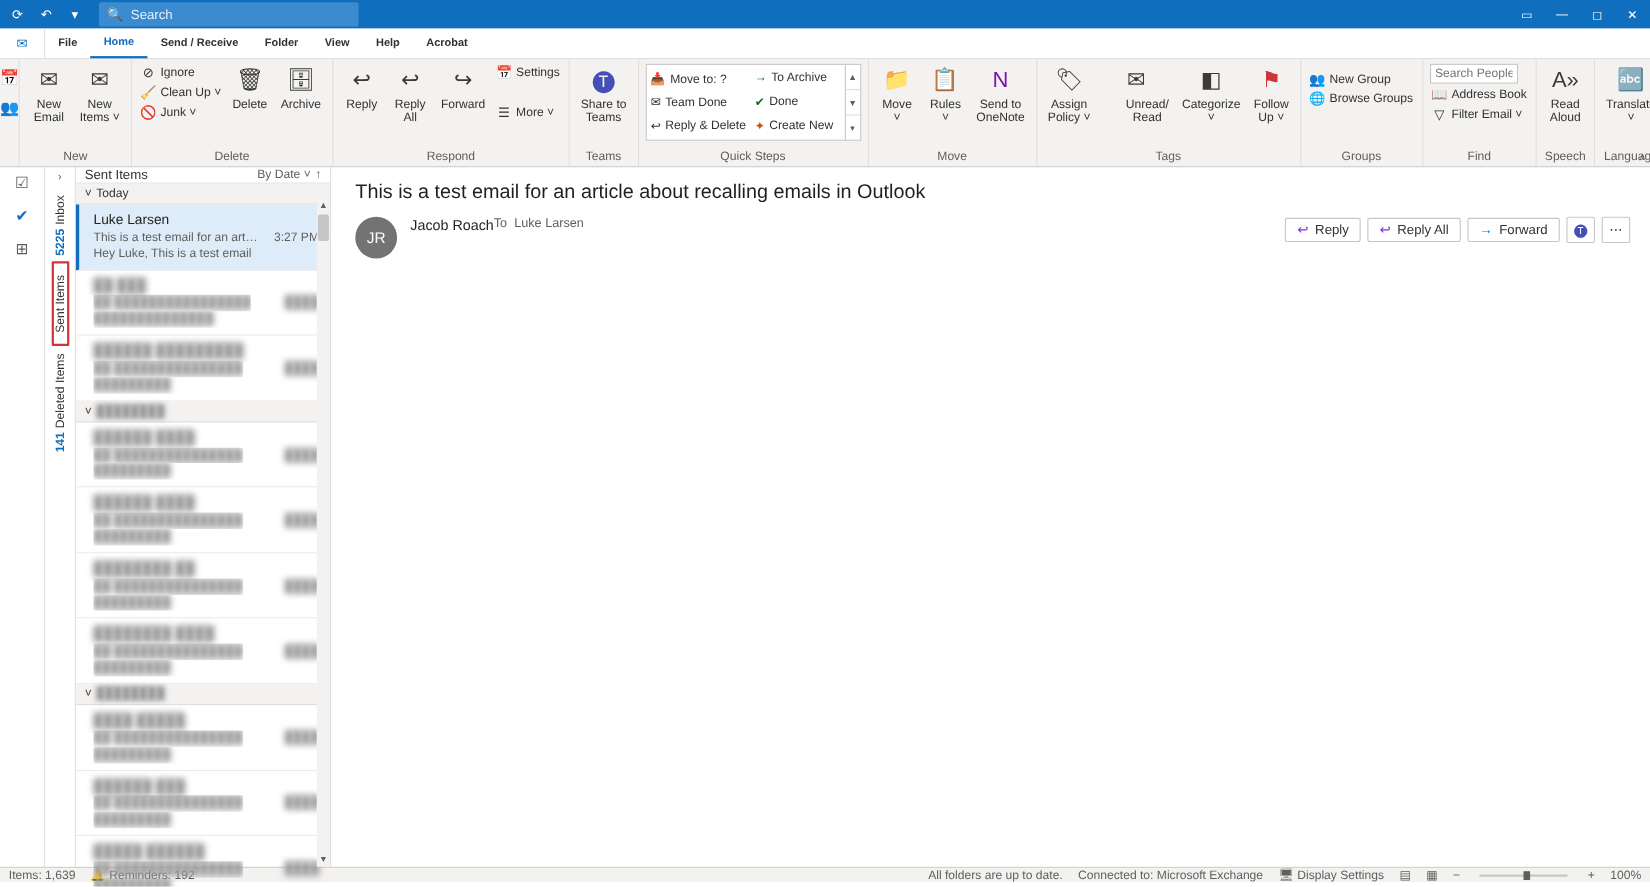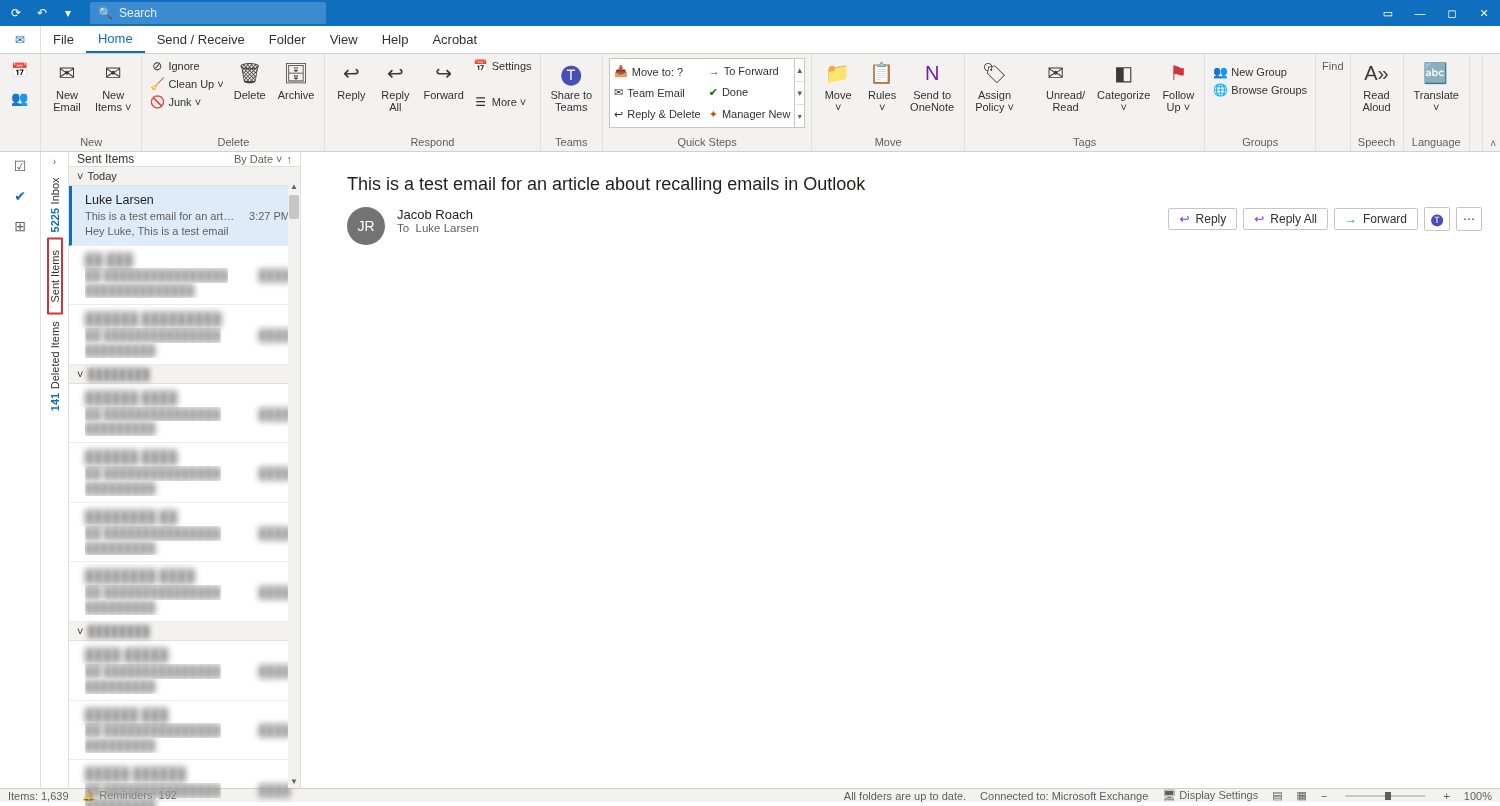--- a/index.html
+++ b/index.html
@@ -11,21 +11,21 @@
 .tb-btn { width: 20px; height: 20px; display: flex; align-items: center; justify-content: center; font-size: 12px; }
 .tb-search { margin-left: 6px; background: #3b8bd0; height: 22px; width: 236px; display: flex; align-items: center; border-radius: 2px; padding: 0 8px; color: #e8f1fa; gap: 6px; }
 .tb-search input { background: transparent; border: none; outline: none; color: #fff; font-size: 12px; width: 100%; }
 .tb-search input::placeholder { color: #e8f1fa; }
 .tb-right { margin-left: auto; display: flex; }
 .tb-win-btn { width: 32px; height: 26px; display: flex; align-items: center; justify-content: center; font-size: 11px; }
 
 
 .tab-strip { height: 28px; display: flex; align-items: center; border-bottom: 1px solid #d2d0ce; background: #fff; }
 .left-rail-top { width: 41px; display: flex; align-items: center; justify-content: center; height: 100%; border-right: 1px solid #e1dfdd; }
-.tab { padding: 0 12px; height: 100%; display: flex; align-items: center; font-size: 13px; cursor: default; }
+.tab { padding: 0 12px; height: 100%; display: flex; align-items: center; font-size: 10px; cursor: default; font-weight: bold; }
 .tab.active { border-bottom: 2px solid #106ebe; color: #106ebe; }
 
 
 .ribbon { height: 98px; background: #f3f2f1; border-bottom: 1px solid #d2d0ce; display: flex; position: relative; }
 .left-rail-ribbon { width: 41px; border-right: 1px solid #e1dfdd; background: #f3f2f1; display:flex; flex-direction:column; align-items:center; gap:12px; padding-top:8px;}
 .left-rail-ribbon .lr-icon { font-size:14px; color:#605e5c; }
 .rg { border-right: 1px solid #e1dfdd; padding: 4px 6px 0 6px; display: flex; flex-direction: column; }
 .rg-body { display: flex; align-items: flex-start; gap: 4px; flex: 1; }
 .rg-label { text-align: center; font-size: 11px; color: #605e5c; padding: 2px 0 3px; }
 .big-btn { display: flex; flex-direction: column; align-items: center; justify-content: flex-start; padding: 2px 4px; gap: 3px; text-align: center; line-height: 1.1; font-size: 11px; min-width: 40px; }
@@ -68,25 +68,25 @@
 .msg-item .sender { font-size:12.5px; color:#201f1e; }
 .msg-item .row2 { display:flex; justify-content:space-between; color:#605e5c; }
 .msg-item .subj { max-width:150px; overflow:hidden; text-overflow:ellipsis; white-space:nowrap;}
 .msg-item .preview { color:#605e5c; white-space:nowrap; overflow:hidden; text-overflow:ellipsis;}
 .msg-item.blurred .sender, .msg-item.blurred .subj, .msg-item.blurred .time, .msg-item.blurred .preview { color:transparent; text-shadow: 0 0 6px #999; user-select:none;}
 .msg-scroll { position:absolute; right:0; top:28px; bottom:0; width:12px; background:#f3f2f1; display:flex; flex-direction:column; align-items:center;}
 .msg-scroll .arrow{font-size:8px; color:#605e5c; padding:2px 0;}
 .msg-scroll .thumb{ width:10px; background:#c8c6c4; height:24px; margin-top:2px; border-radius:2px;}
 
 
-.read-pane { flex:1; display:flex; flex-direction:column; padding: 22px 18px 10px 22px; overflow:hidden;margin-left:24px;}
+.read-pane { flex:1; display:flex; flex-direction:column; padding: 12px 18px 10px 22px; overflow:hidden;}
 .read-subject { font-size: 18px; font-weight:400; color:#201f1e; margin-bottom:12px; }
 .read-header { display:flex; align-items:flex-start; gap:12px; }
 .avatar { width:38px; height:38px; border-radius:50%; background:#737373; color:#fff; display:flex; align-items:center; justify-content:center; font-size:14px; font-weight:400;}
-.rh-info { display:flex; flex-direction:column; font-size:12px; }
+.rh-info { display:flex; flex-direction:row; font-size:12px;text-align:center; }
 .rh-from { font-size:13px; color:#201f1e; }
 .rh-to { color:#605e5c; font-size:11.5px; }
 .rh-actions { margin-left:auto; display:flex; gap:6px; align-items:center;}
 .pill { border:1px solid #c8c6c4; border-radius:2px; padding:3px 10px; font-size:12px; display:flex; align-items:center; gap:6px; background:#fff;}
 .action-ic { width:26px; height:24px; border:1px solid #c8c6c4; border-radius:2px; display:flex; align-items:center; justify-content:center; font-size:12px; }
 .read-date { text-align:right; font-size:11.5px; color:#605e5c; margin-top:4px;}
 .read-body { margin-top:18px; font-size:13px; line-height:1.6; color:#323130;}
 .read-body p { margin-bottom:14px; }
 
 
@@ -222,39 +222,39 @@
   <div class="rg">
     <div class="rg-body">
       <div class="qs-box">
         <div class="qs-col">
           <div class="qs-row">
               <span>📥</span>
               <span>Move to: ?</span>
             </div>
           <div class="qs-row">
               <span>✉</span>
-              <span>Team Email</span>
+              <span>Team Done</span>
             </div>
           <div class="qs-row">
               <span>↩</span>
               <span>Reply &amp; Delete</span>
             </div>
         </div>
         <div class="qs-col">
           <div class="qs-row">
               <span style="color:#0b6a0b;">→</span>
-              <span>To Forward</span>
+              <span>To Archive</span>
             </div>
           <div class="qs-row">
               <span style="color:#0b6a0b;">✔</span>
               <span>Done</span>
             </div>
           <div class="qs-row">
               <span style="color:#ca5010;">✦</span>
-              <span>Manager New</span>
+              <span>Create New</span>
             </div>
         </div>
         <div class="qs-scroll">
             <div>▲</div>
             <div>▼</div>
             <div>▾</div>
           </div>
       </div>
     </div>
     <div class="rg-label">Quick Steps</div>
@@ -317,20 +317,33 @@
         <div class="small-row">
             <span class="ic">🌐</span>
             <span>Browse Groups</span>
           </div>
       </div>
     </div>
     <div class="rg-label">Groups</div>
   </div>
 
   <div class="rg">
+    <div class="rg-body">
+      <div class="stack">
+        <input class="find-search" placeholder="Search People" style="">
+        <div class="small-row">
+            <span class="ic">📖</span>
+            <span>Address Book</span>
+          </div>
+        <div class="small-row">
+            <span class="ic">▽</span>
+            <span>Filter Email ˅</span>
+          </div>
+      </div>
+    </div>
     <div class="rg-label">Find</div>
   </div>
 
   <div class="rg">
     <div class="rg-body">
         <div class="big-btn">
           <div class="ic">A»</div>
           <div style="white-space:pre;">Read
 Aloud</div>
         </div>

